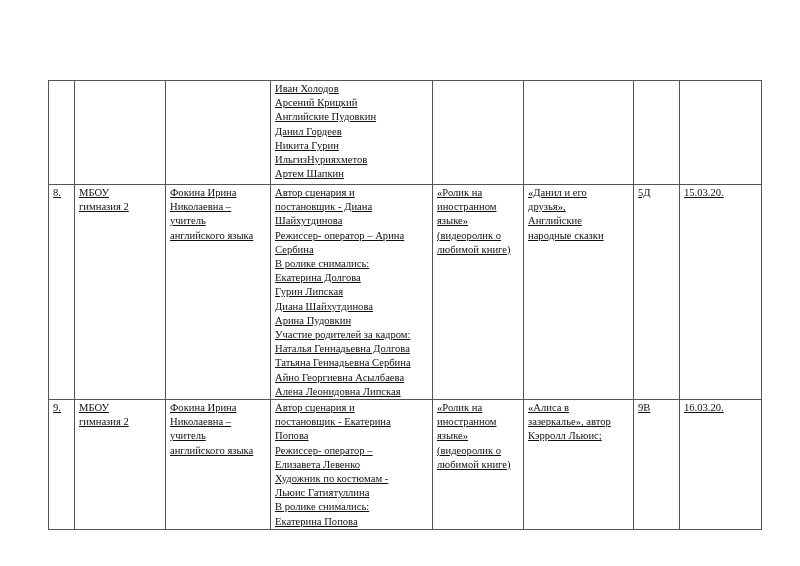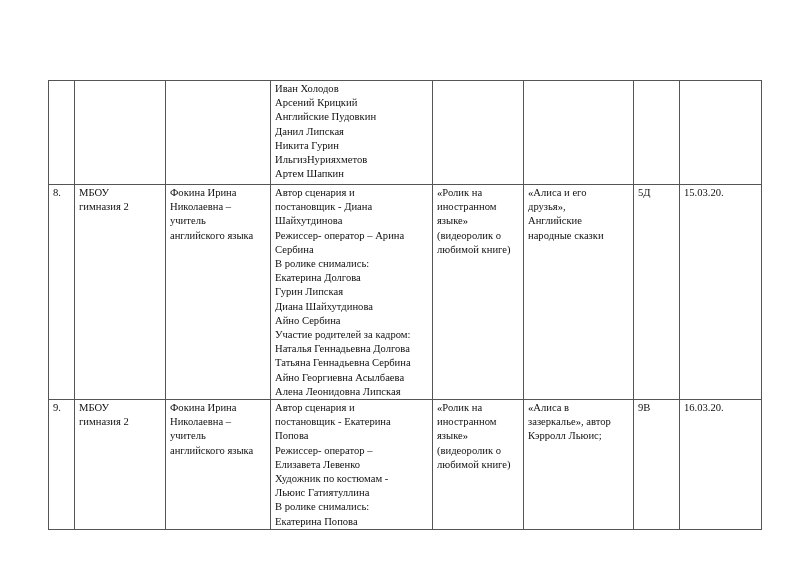--- a/index.html
+++ b/index.html
@@ -12,20 +12,21 @@
     .page-table {
       position: absolute; left: 48px; top: 80px;
       border-collapse: collapse; table-layout: fixed;
       font-size: 10.6px; line-height: 14.2px;
     }
     .page-table td {
       border: 1px solid #555;
       vertical-align: top;
       padding: 1px 3px 0 4px;
       overflow: hidden;
+      text-decoration: underline;
     }
     .line { display: block; white-space: nowrap; }
   </style>
 </head>
 <body>
 
 <table class="page-table">
   <colgroup>
     <col style="width:26px">
       <col style="width:91px">
@@ -39,21 +40,21 @@
   <tbody>
 
     <tr style="height:104px">
       <td></td>
       <td></td>
       <td></td>
       <td>
         <span class="line">Иван Холодов</span>
         <span class="line">Арсений Крицкий</span>
         <span class="line">Английские Пудовкин</span>
-        <span class="line">Данил Липская</span>
+        <span class="line">Данил Гордеев</span>
         <span class="line">Никита Гурин</span>
         <span class="line">ИльгизНурияхметов</span>
         <span class="line">Артем Шапкин</span>
       </td>
       <td></td>
       <td></td>
       <td></td>
       <td></td>
     </tr>
 
@@ -72,36 +73,36 @@
       <td>
         <span class="line">Автор сценария и</span>
         <span class="line">постановщик  - Диана</span>
         <span class="line">Шайхутдинова</span>
         <span class="line">Режиссер- оператор – Арина</span>
         <span class="line">Сербина</span>
         <span class="line">В ролике снимались:</span>
         <span class="line">Екатерина Долгова</span>
         <span class="line">Гурин Липская</span>
         <span class="line">Диана Шайхутдинова</span>
-        <span class="line">Айно Сербина</span>
+        <span class="line">Арина Пудовкин</span>
         <span class="line">Участие родителей за кадром:</span>
         <span class="line">Наталья Геннадьевна Долгова</span>
         <span class="line">Татьяна Геннадьевна Сербина</span>
         <span class="line">Айно Георгиевна Асылбаева</span>
         <span class="line">Алена Леонидовна Липская</span>
       </td>
       <td>
         <span class="line">«Ролик на</span>
         <span class="line">иностранном</span>
         <span class="line">языке»</span>
         <span class="line">(видеоролик о</span>
         <span class="line">любимой книге)</span>
       </td>
       <td>
-        <span class="line">«Алиса и его</span>
+        <span class="line">«Данил и его</span>
         <span class="line">друзья»,</span>
         <span class="line">Английские</span>
         <span class="line">народные сказки</span>
       </td>
       <td>5Д</td>
       <td>15.03.20.</td>
     </tr>
 
     <tr style="height:121px">
       <td>9.</td>

